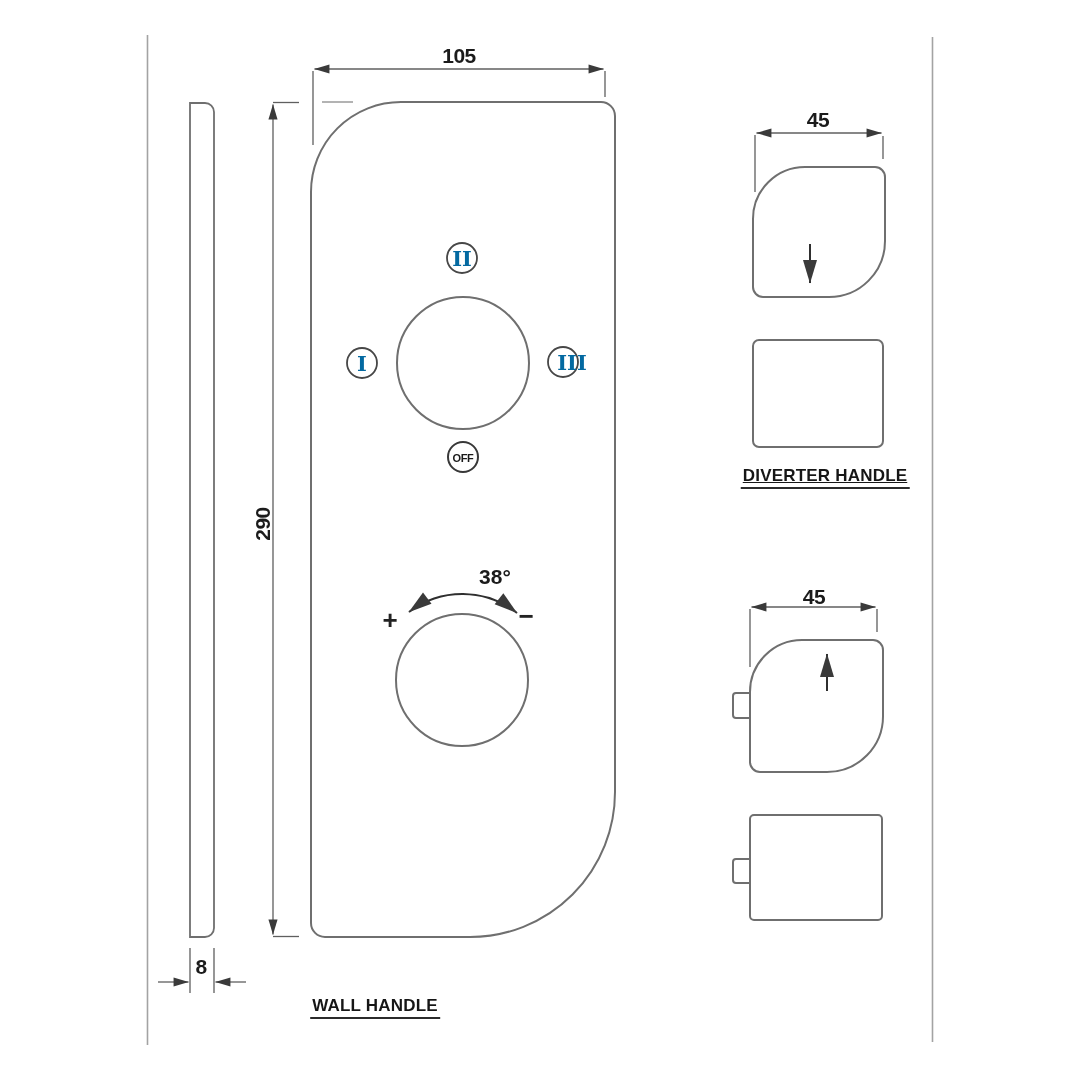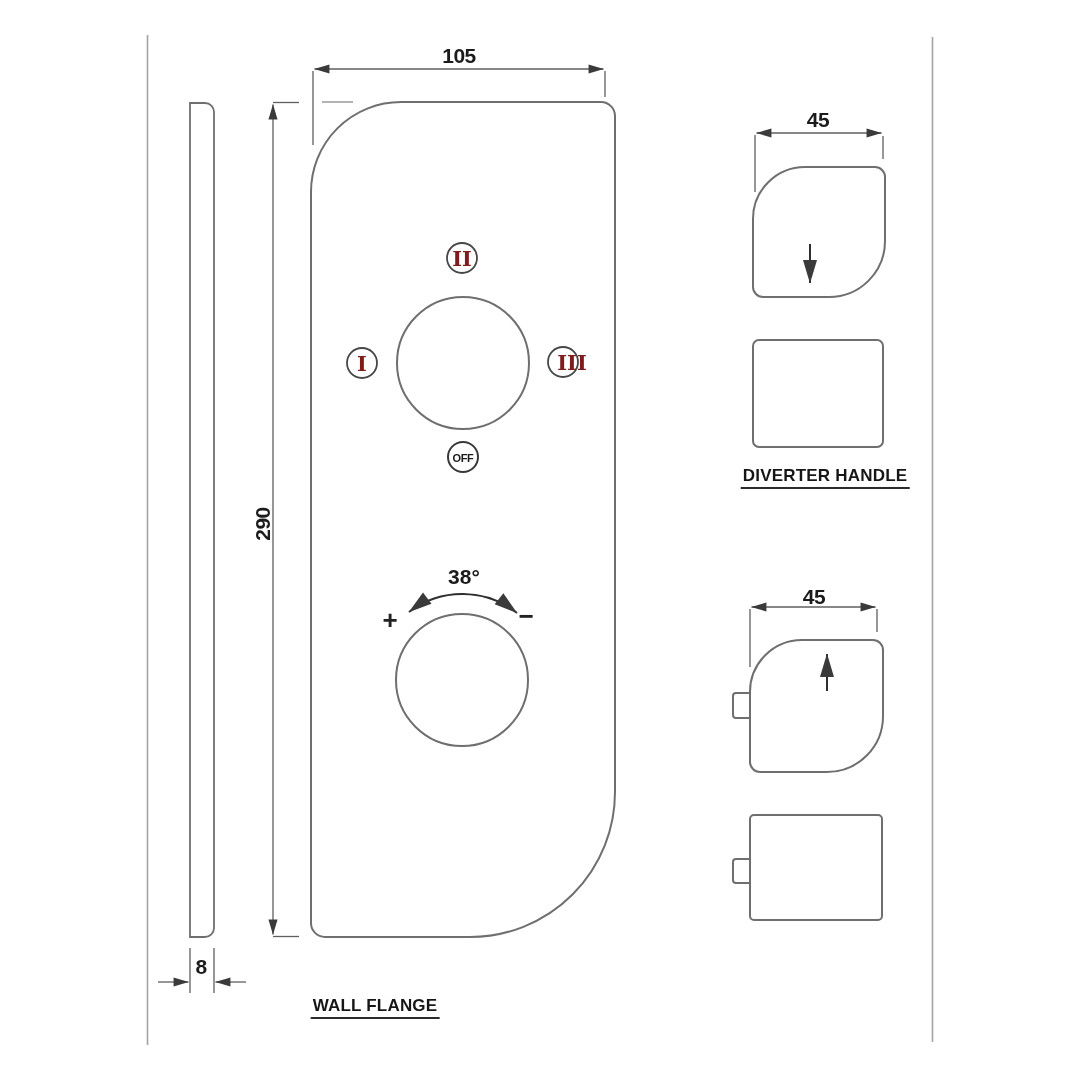--- a/index.html
+++ b/index.html
@@ -45,37 +45,38 @@
     border-bottom: 2px solid #2b2b2b;
     padding: 0 2px 3px 2px;
   }
   .caption-wide {
     word-spacing: 8px;
   }
   .roman {
     font-family: "DejaVu Serif", serif;
     font-weight: bold;
     font-size: 21px;
-    color: #7f1d1d;
+    color: #0369a1;
   }
   .off {
     font-size: 11px;
     font-weight: bold;
     letter-spacing: -0.3px;
     color: #1a1a1a;
   }
   .sign {
     font-size: 26px;
     font-weight: bold;
     color: #222222;
   }
   .deg {
     font-size: 21px;
     font-weight: bold;
     color: #1b1b1b;
+    margin-left: 31px;
   }
 </style>
 </head>
 <body>
 
 <div id="stage">
 
   <svg id="linework" width="1080" height="1080" viewBox="0 0 1080 1080">
     <defs>
       <marker id="arr" viewBox="0 0 12 8" refX="11.3" refY="4" markerWidth="13" markerHeight="8.5" orient="auto-start-reverse">
@@ -163,18 +164,18 @@
   <div class="txt deg" style="left:464px; top:576px;">38°</div>
 
   <div class="txt sign" style="left:390px; top:620px;">+</div>
 
   <div class="txt sign" style="left:526px; top:616px;">−</div>
 
   <div class="txt num" style="left:818px; top:119px;">45</div>
 
   <div class="txt num" style="left:814px; top:596px;">45</div>
 
-  <div class="txt caption" style="left:825px; top:478px;">DIVERTER HANDLE</div>
+  <div class="txt caption" style="left:825px; top:478px;text-decoration:underline;">DIVERTER HANDLE</div>
 
 
-  <div class="txt caption" style="left:375px; top:1008px;">WALL FLANGE</div>
+  <div class="txt caption" style="left:375px; top:1008px;">WALL HANDLE</div>
 
 </div>
 
 </body></html>

